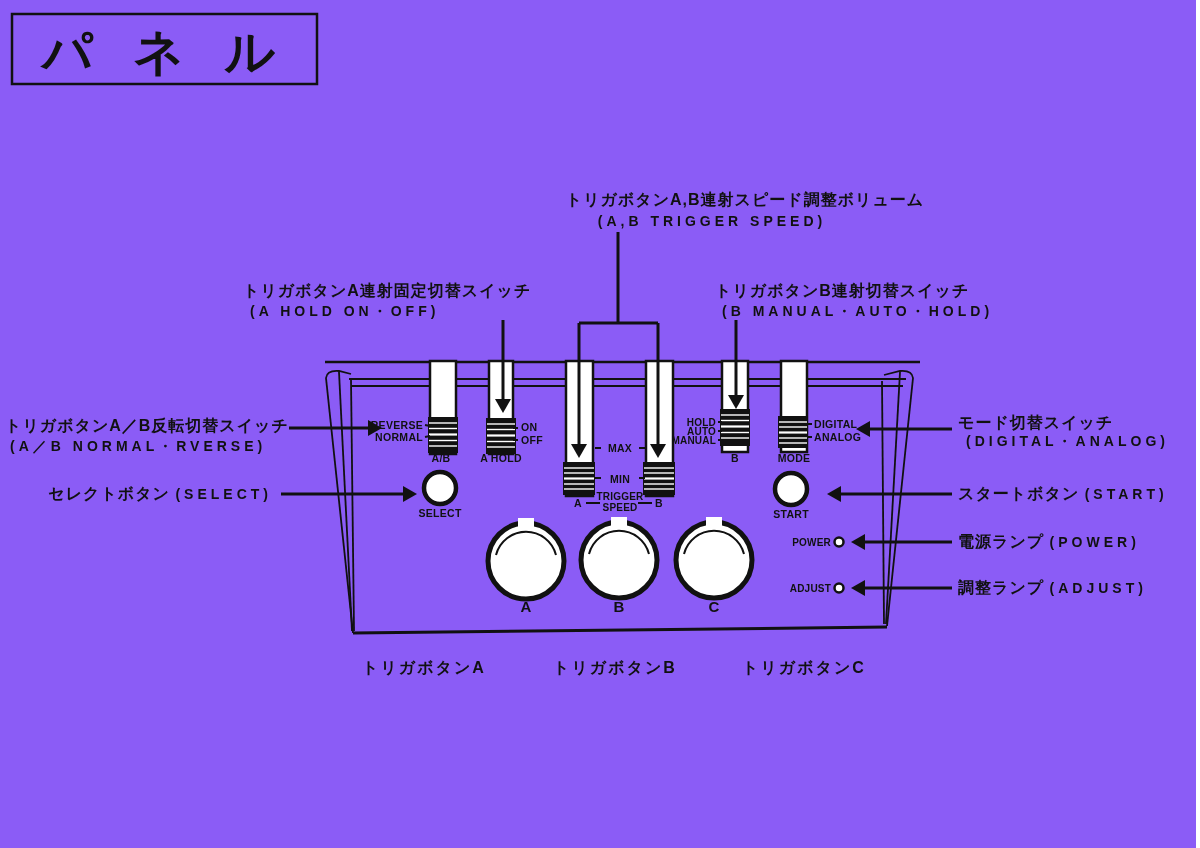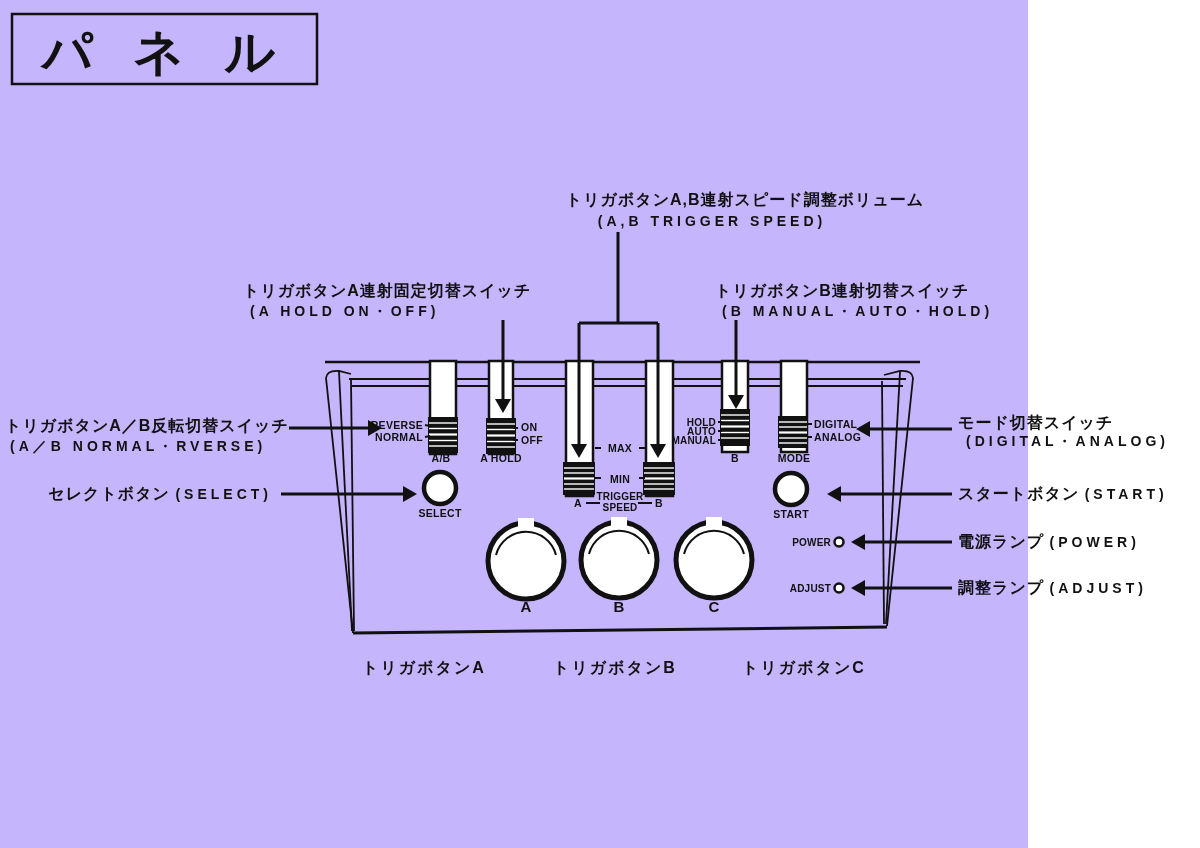--- a/index.html
+++ b/index.html
@@ -1,16 +1,16 @@
 <!DOCTYPE html>
 <html><head>
 <meta charset="utf-8">
 <style>
   html, body { margin: 0; padding: 0; background: #ffffff; }
-  .page { width: 1028px; height: 848px; position: relative; background: #c4b5fd; }
+  .page { width: 1196px; height: 848px; position: relative; background: #8b5cf6; }
   svg { display: block; }
   svg text {
     font-family: "Liberation Sans", "DejaVu Sans", sans-serif;
     fill: #111111;
   }
   .t-title { font-size: 50px; font-weight: bold; letter-spacing: 40px; }
   .t-jp    { font-size: 16px; font-weight: bold; letter-spacing: 1px; }
   .t-en    { font-size: 14px; font-weight: bold; letter-spacing: 4px; }
   .t-sm    { font-size: 10.5px; font-weight: bold; letter-spacing: 0.3px; }
   .t-xs    { font-size: 10px;  font-weight: bold; letter-spacing: 0.2px; }

